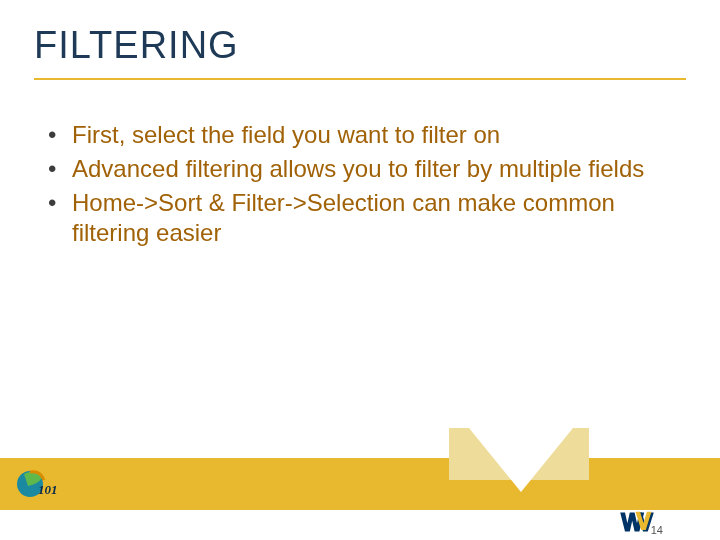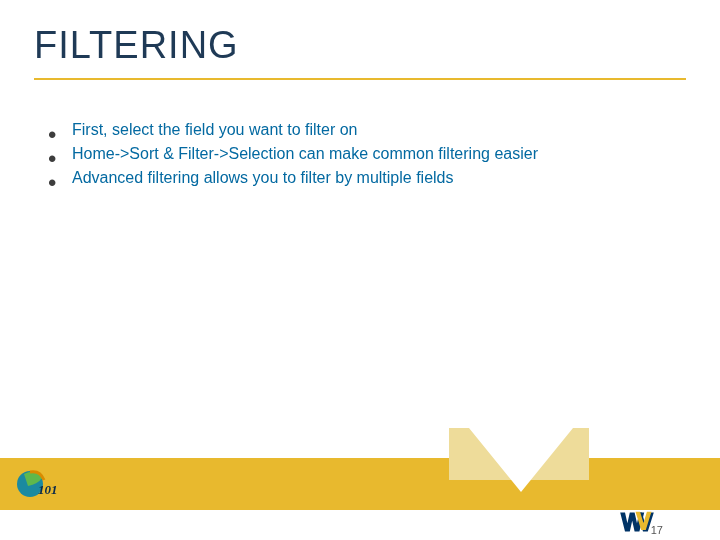--- a/index.html
+++ b/index.html
@@ -25,23 +25,23 @@
   .bullets {
     position: absolute;
     left: 44px;
     top: 120px;
     width: 610px;
     list-style: none;
   }
   .bullets li {
     position: relative;
     padding-left: 28px;
-    font-size: 16px;
+    font-size: 24px;
     line-height: 1.25;
-    color: #0369a1;
+    color: #a16207;
     margin-bottom: 4px;
   }
   .bullets li::before {
     content: "•";
     position: absolute;
     left: 4px;
     top: 0;
     font-size: 24px;
     color: #3d3d3d;
   }
@@ -86,22 +86,22 @@
 </head>
 <body>
 
 <div class="slide">
 
   <div class="title">FILTERING</div>
   <div class="title-underline"></div>
 
   <ul class="bullets">
     <li>First, select the field you want to filter on</li>
+    <li>Advanced filtering allows you to filter by multiple fields</li>
     <li>Home-&gt;Sort &amp; Filter-&gt;Selection can make common filtering easier</li>
-    <li>Advanced filtering allows you to filter by multiple fields</li>
   </ul>
 
   <div class="footer-bar"></div>
 
   <svg class="chevron" viewBox="0 0 140 82">
     <polygon points="0,0 30,0 72,52 114,0 140,0 140,52 72,52 0,52" fill="#eedc9a"></polygon>
     <polygon points="20,0 50,0 72,28 94,0 124,0 72,64" fill="#ffffff"></polygon>
   </svg>
 
   <svg class="left-logo" viewBox="0 0 44 38">
@@ -110,15 +110,15 @@
     <path d="M14 8 Q24 6 28 16" stroke="#d98b00" stroke-width="3" fill="none"></path>
     <text x="22" y="30" font-size="13" font-style="italic" font-weight="bold" fill="#0a2a4a" font-family="Georgia,serif">101</text>
   </svg>
 
   <svg class="wv-logo" viewBox="0 0 60 40">
     <path d="M2 4 L10 4 L14 22 L18 4 L26 4 L30 22 L34 4 L42 4 L34 36 L26 36 L22 18 L18 36 L10 36 Z" fill="#003366"></path>
     <path d="M30 4 L38 4 L44 24 L50 4 L58 4 L48 36 L40 36 Z" fill="#003366"></path>
     <path d="M30 4 L38 4 L44 24 L50 4 L58 4 L48 36 L40 36 Z" fill="#e8b92e" transform="translate(-1,-1) scale(0.95)"></path>
   </svg>
 
-  <div class="page-num">17</div>
+  <div class="page-num">14</div>
 
 </div>
 
 </body></html>

